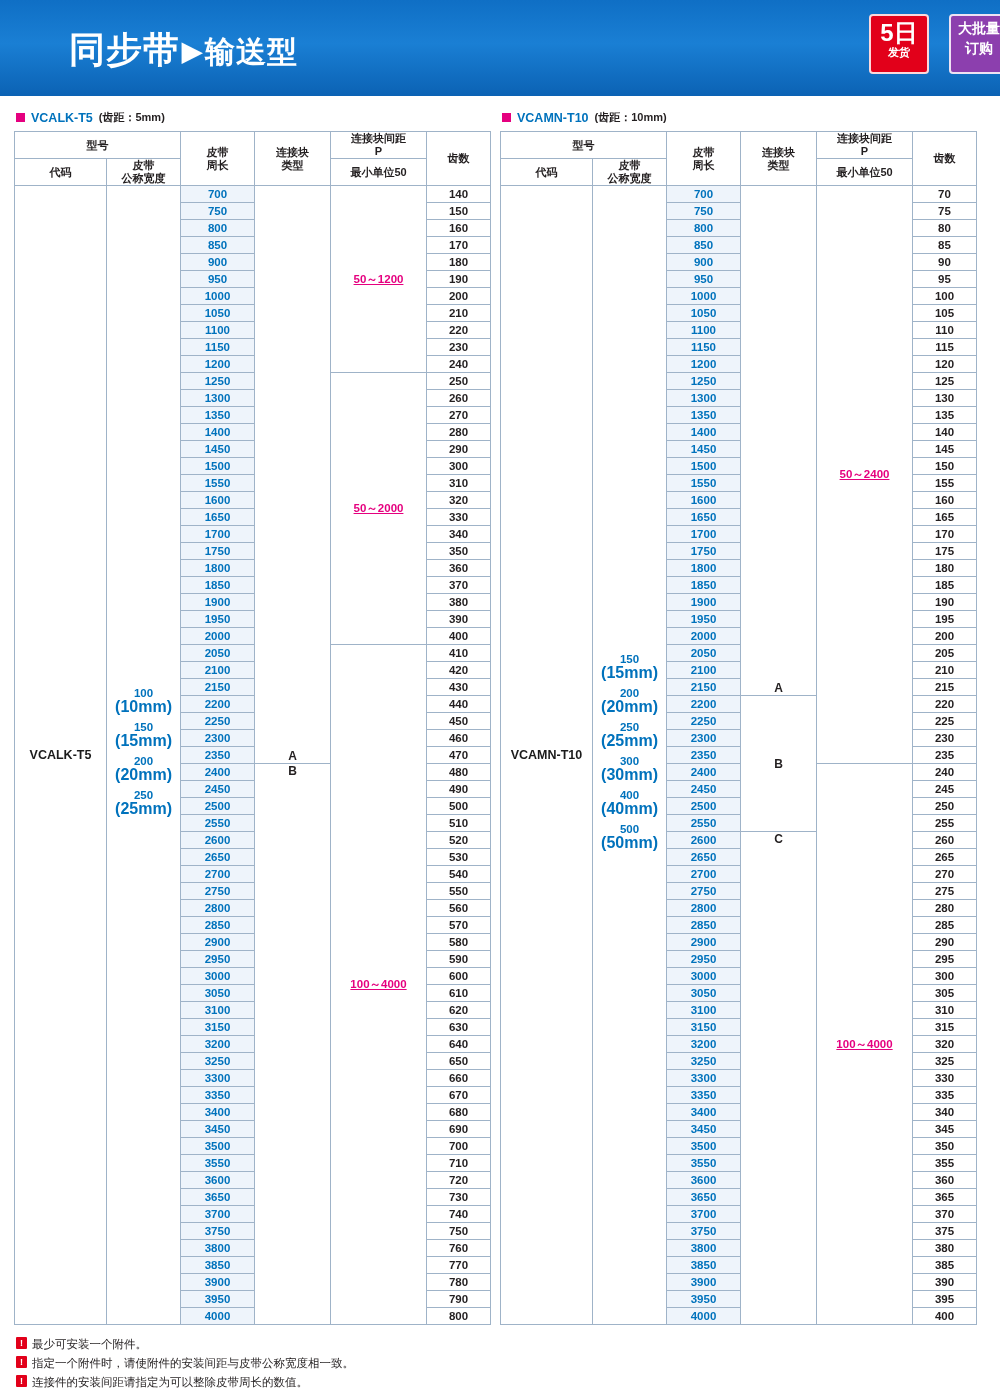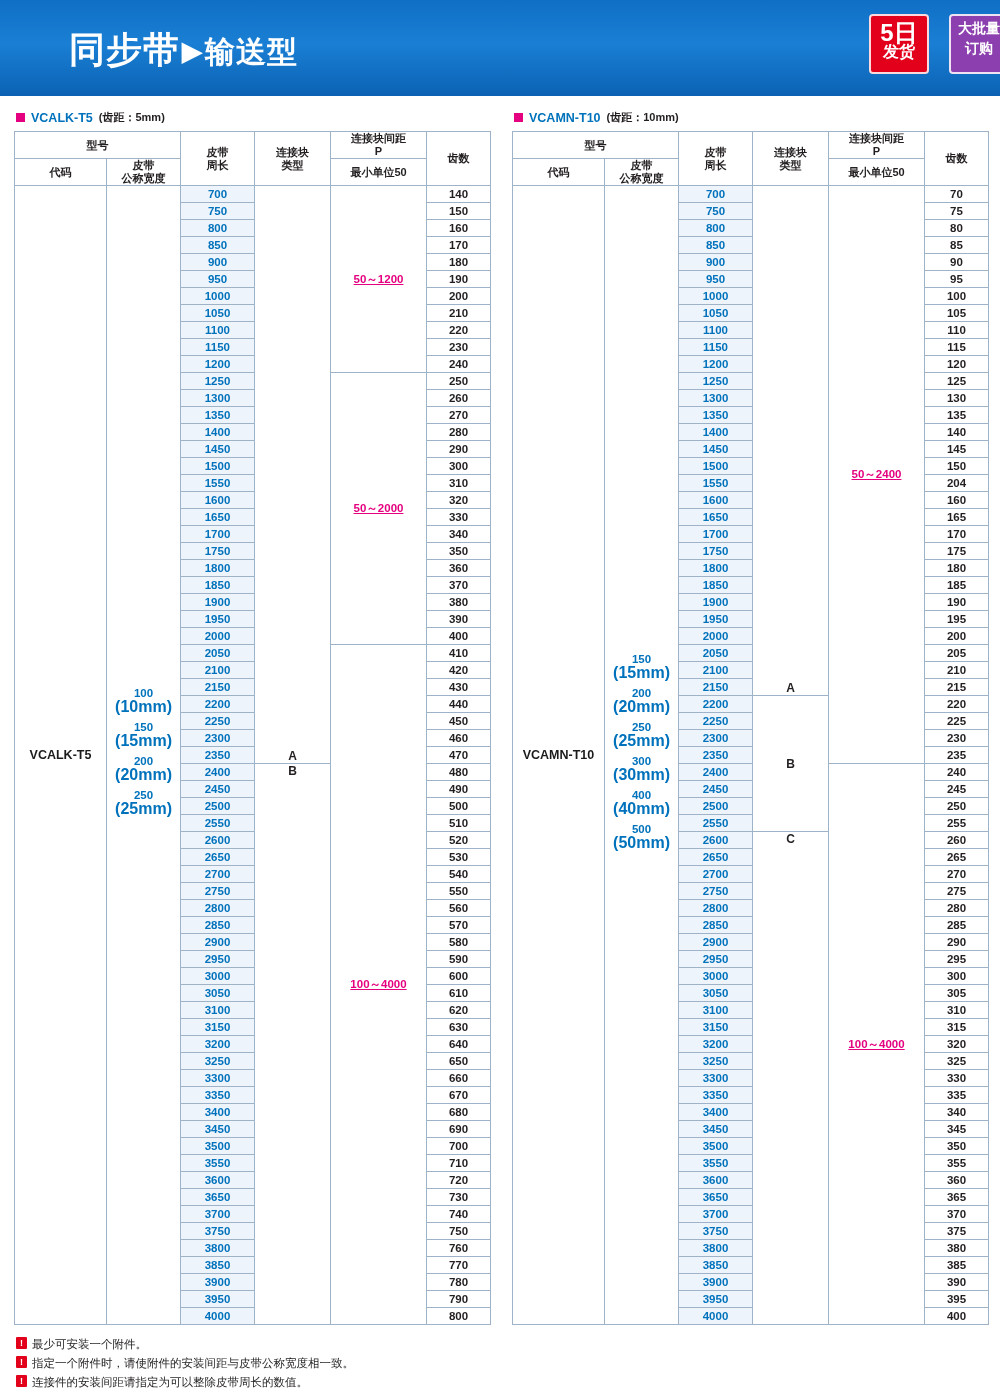--- a/index.html
+++ b/index.html
@@ -26,26 +26,26 @@
   .banner-title .sub { font-size:30px; }
   .badges { position:absolute; right:28px; top:14px; display:flex; gap:20px; }
   .badge {
     width:60px; height:60px; border-radius:4px;
     color:#ffffff; text-align:center; position:relative;
     border:2px solid rgba(255,255,255,.85);
   }
   .badge.red { background:#e2001a; }
   .badge.purple { background:#8c3fae; }
   .badge .big { display:block; font-size:24px; font-weight:bold; line-height:26px; padding-top:4px;}
-  .badge .small { display:block; font-size:16px; line-height:12px; font-weight:bold;}
+  .badge .small { display:block; font-size:11px; line-height:12px; font-weight:bold;}
   .badge .two { display:block; font-size:14px; font-weight:bold; line-height:15px; padding-top:5px;}
 
   
   .sheet { position:absolute; left:0; top:96px; width:1000px; }
-  .cols { display:flex; gap:22px; padding:0 14px; }
+  .cols { display:flex; gap:10px; padding:0 14px; }
   .col { width:476px; }
 
   .tbl-title {
     display:flex; align-items:center; gap:6px;
     font-size:12.5px; font-weight:bold; color:#0072bc; margin:14px 0 6px 2px;
   }
   .tbl-title .sqr { width:9px; height:9px; background:#e5007f; display:inline-block; }
   .tbl-title .paren { color:#231f20; font-weight:bold; font-size:11px;}
 
   table { border-collapse:collapse; width:100%; table-layout:fixed; }
@@ -572,21 +572,21 @@
             <tr>
               <td class="len">1450</td>
               <td class="teeth">145</td>
             </tr>
             <tr>
               <td class="len">1500</td>
               <td class="teeth">150</td>
             </tr>
             <tr>
               <td class="len">1550</td>
-              <td class="teeth">204</td>
+              <td class="teeth">155</td>
             </tr>
             <tr>
               <td class="len">1600</td>
               <td class="teeth">160</td>
             </tr>
             <tr>
               <td class="len">1650</td>
               <td class="teeth">165</td>
             </tr>
             <tr>

